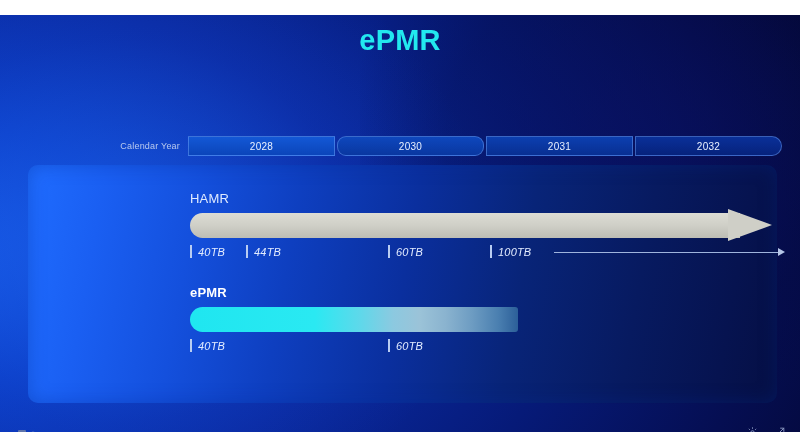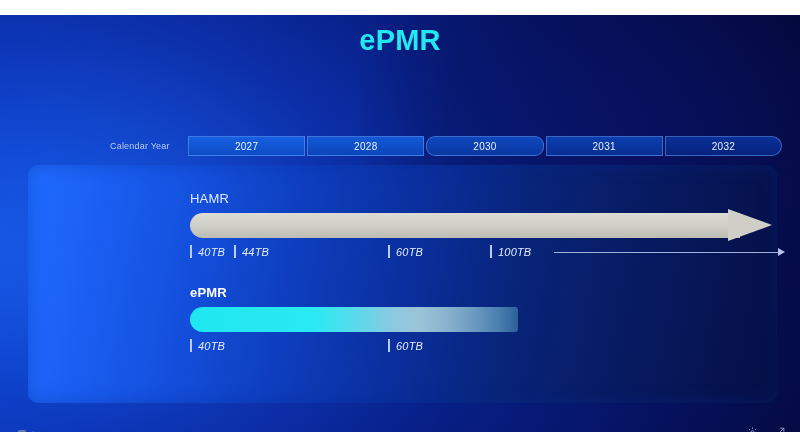--- a/index.html
+++ b/index.html
@@ -44,21 +44,21 @@
     letter-spacing:.1px; line-height:34px; margin-top:2px;
   }
 
   
   .year-strip {
     position:absolute; left:110px; top:121px;
     width:672px; height:20px;
     display:flex; align-items:center; z-index:6;
   }
   .year-label {
-    width:78px; padding-right:8px;
+    width:78px; text-align:right; padding-right:8px;
     font-size:9px; color:#b9c9ee; letter-spacing:.2px;
     flex:0 0 auto;
   }
   .year-cells { display:flex; flex:1 1 auto; height:20px; gap:2px; }
   .year-cell {
     flex:1 1 0; height:20px;
     display:flex; align-items:center; justify-content:center;
     font-size:10px; color:#e9f1ff; letter-spacing:.3px;
     border:1px solid rgba(120,170,255,.45);
     position:relative;
@@ -199,21 +199,20 @@
 
 <div id="slide">
 
   <div class="title-wrap">
     <div class="title">ePMR</div>
   </div>
 
   <div class="year-strip">
     <div class="year-label">Calendar Year</div>
     <div class="year-cells">
-      <div class="year-cell c1">2027</div>
       <div class="year-cell c2">2028</div>
       <div class="year-cell c4">2030</div>
       <div class="year-cell c5">2031</div>
       <div class="year-cell c6">2032</div>
     </div>
   </div>
 
   <div class="panel">
 
 
@@ -223,21 +222,21 @@
       <div class="hamr-bar">
         <div class="hamr-body"></div>
         <div class="hamr-head"></div>
       </div>
 
       <div class="ticks">
         <div class="tick" style="left:0px;">
           <span class="mark"></span>
           <span>40TB</span>
         </div>
-        <div class="tick" style="left:44px;">
+        <div class="tick" style="left:56px;">
           <span class="mark"></span>
           <span>44TB</span>
         </div>
         <div class="tick" style="left:198px;">
           <span class="mark"></span>
           <span>60TB</span>
         </div>
         <div class="tick" style="left:300px;align-items:center;">
           <span class="mark"></span>
           <span>100TB</span>

